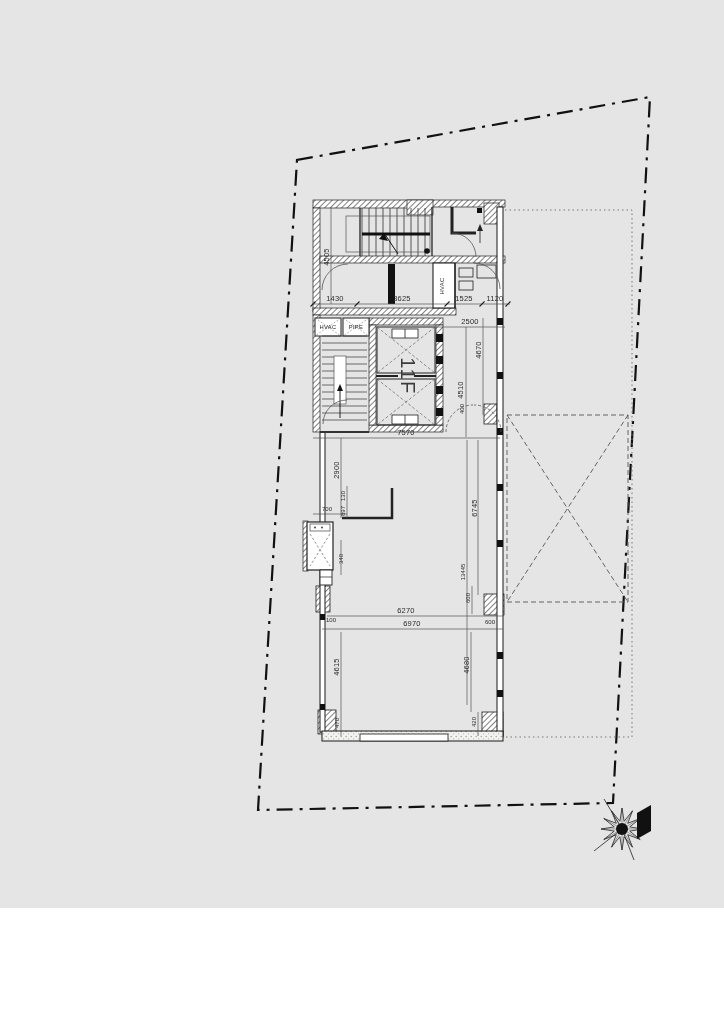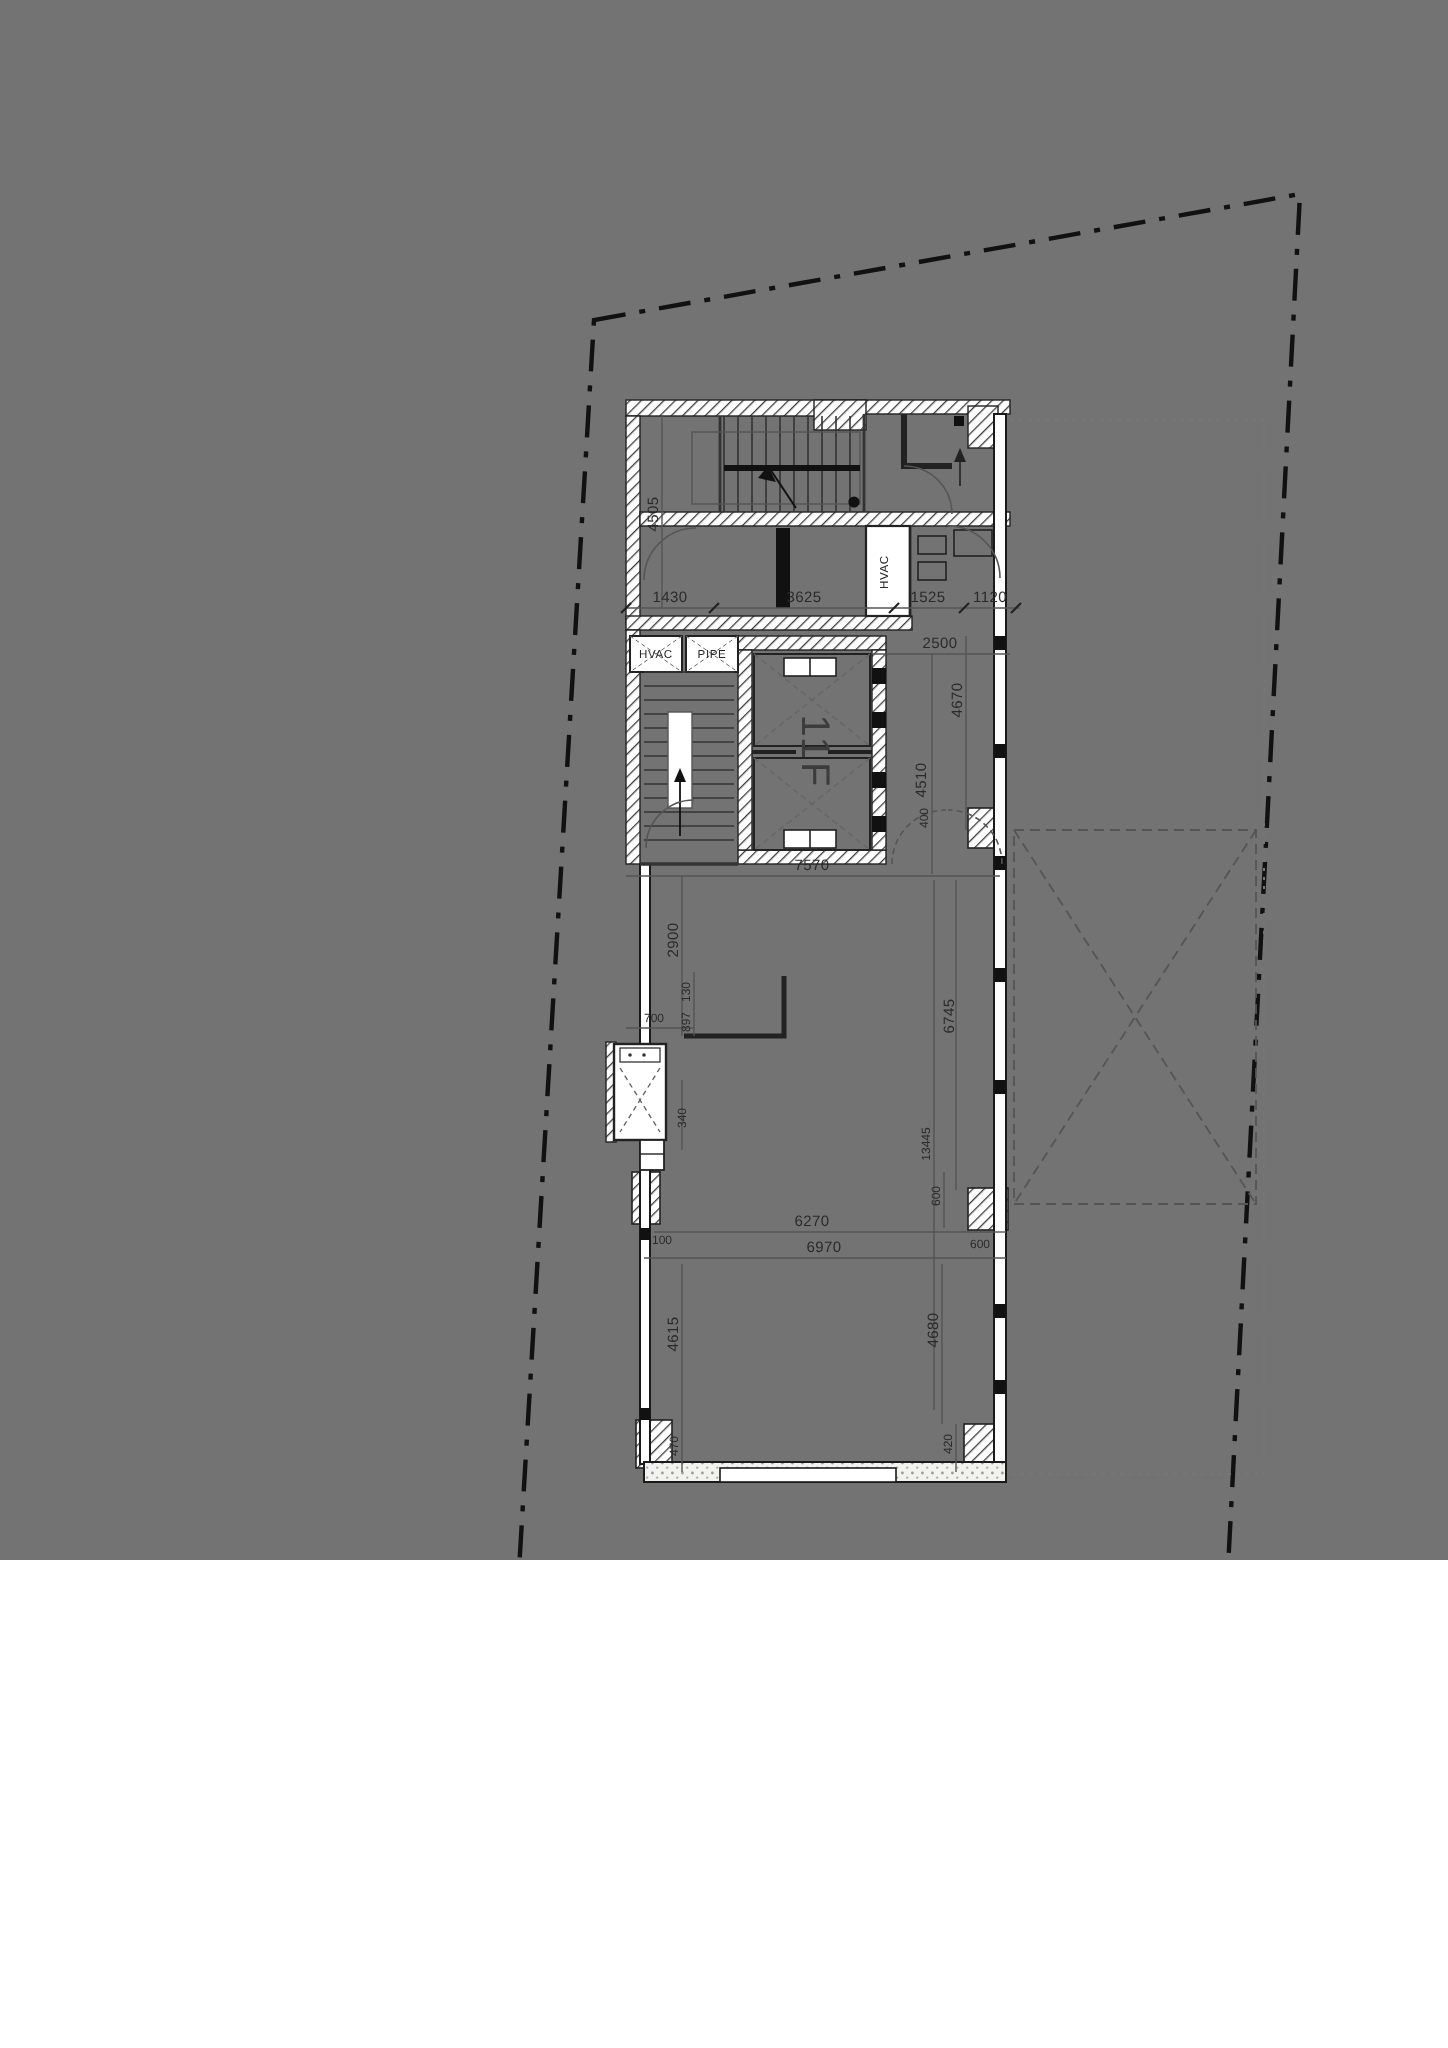--- a/index.html
+++ b/index.html
@@ -1,16 +1,16 @@
 <!DOCTYPE html>
 <html><head>
 <meta charset="utf-8">
 <style>
   html,body{margin:0;padding:0;background:#ffffff;}
-  .sheet{position:relative;width:724px;height:780px;background:#737373;overflow:hidden;
+  .sheet{position:relative;width:724px;height:908px;background:#e5e5e5;overflow:hidden;
          font-family:"Liberation Sans", sans-serif;}
   svg{display:block;}
   text{fill:#2a2a2a;font-family:"Liberation Sans", sans-serif;}
   .dim{font-size:7.5px;letter-spacing:.2px;}
   .dim-sm{font-size:6px;}
   .room{font-size:5.8px;letter-spacing:.3px;}
   .floor{font-size:20px;fill:#3c3c3c;letter-spacing:1.5px;}
 </style>
 </head>
 <body>

